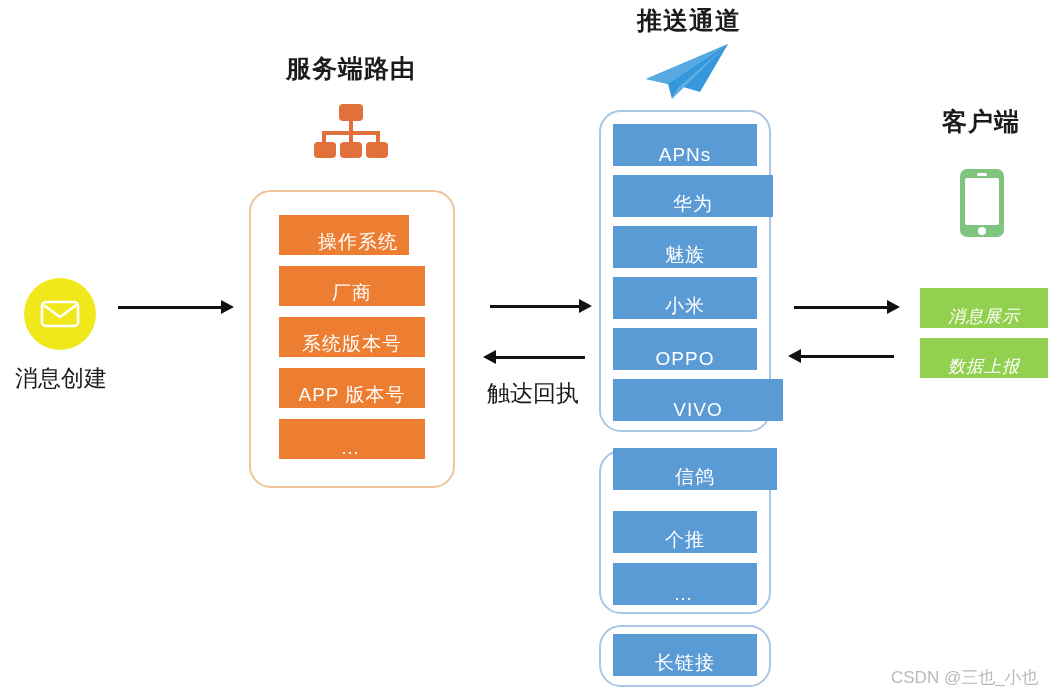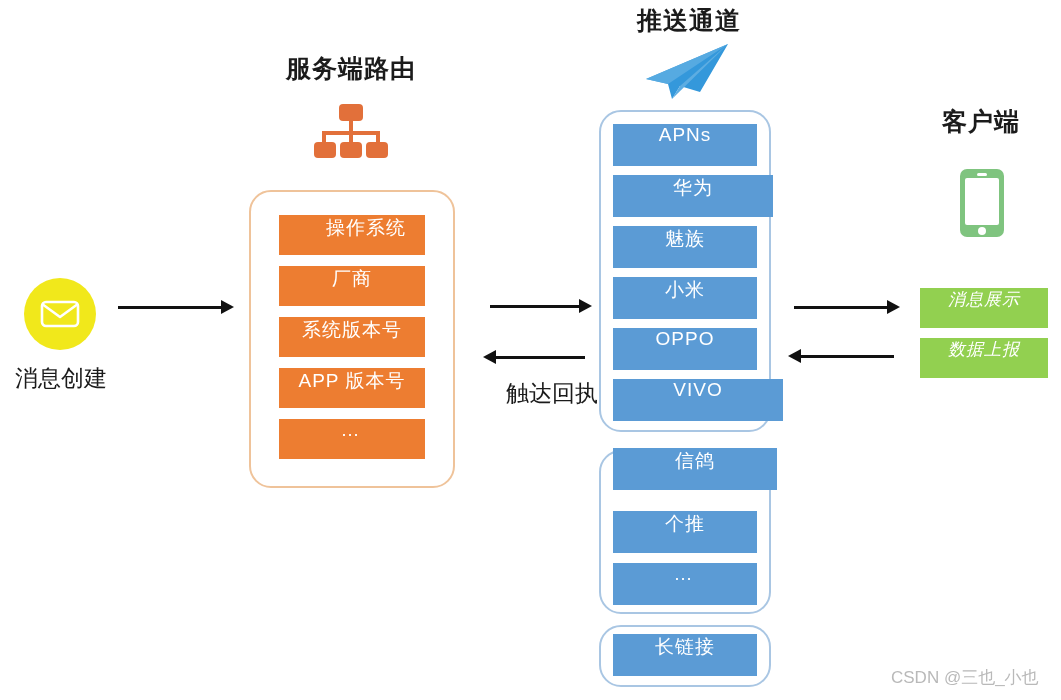--- a/index.html
+++ b/index.html
@@ -50,21 +50,21 @@
     border-radius: 22px;
     background: #ffffff;
   }
   .panel-orange { border: 2px solid #EFC39A; }
   .panel-blue   { border: 2px solid #A9C6E3; }
 
   
   .chip {
     box-sizing: border-box;
     display: flex;
-    align-items: flex-start;
+    align-items: flex-end;
     justify-content: center;
     color: #ffffff;
     font-size: 19px;
     font-weight: 400;
     letter-spacing: 1px;
     white-space: nowrap;
   }
   .chip-orange { background: #ED7D31; }
   .chip-blue   { background: #5B9BD5; }
   .chip-green  { background: #92D050; font-size: 17px; font-style: italic; }
@@ -84,21 +84,21 @@
     border-top: 7px solid transparent;
     border-bottom: 7px solid transparent;
   }
   .arrow-head-r { border-left: 13px solid #111111; right: 0; }
   .arrow-head-l { border-right: 13px solid #111111; left: 0; }
 
   .arrow-caption {
     font-size: 23px;
     color: #1b1b1b;
     white-space: nowrap;
-    text-align: right;
+    text-align: center;
   }
 
   
   .watermark {
     font-size: 17px;
     color: #b9b9b9;
     white-space: nowrap;
   }
 </style>
 </head>
@@ -130,21 +130,21 @@
     <rect x="37" y="30" width="4" height="9" fill="#E2703A"></rect>
     <rect x="64" y="30" width="4" height="9" fill="#E2703A"></rect>
     <rect x="2" y="38" width="22" height="16" rx="4" ry="4" fill="#E2703A"></rect>
     <rect x="28" y="38" width="22" height="16" rx="4" ry="4" fill="#E2703A"></rect>
     <rect x="54" y="38" width="22" height="16" rx="4" ry="4" fill="#E2703A"></rect>
   </svg>
 </div>
 
 <div class="abs panel panel-orange" style="left:249px; top:190px; width:206px; height:298px;"></div>
 
-<div class="abs chip chip-orange" style="left:279px; top:215px; width:146px; height:40px;padding-left:28px;">
+<div class="abs chip chip-orange" style="left:279px; top:215px; width:130px; height:40px;padding-left:28px;">
   <span>操作系统</span>
 </div>
 <div class="abs chip chip-orange" style="left:279px; top:266px; width:146px; height:40px;">
   <span>厂商</span>
 </div>
 <div class="abs chip chip-orange" style="left:279px; top:317px; width:146px; height:40px;">
   <span>系统版本号</span>
 </div>
 <div class="abs chip chip-orange" style="left:279px; top:368px; width:146px; height:40px;">
   <span>APP 版本号</span>

